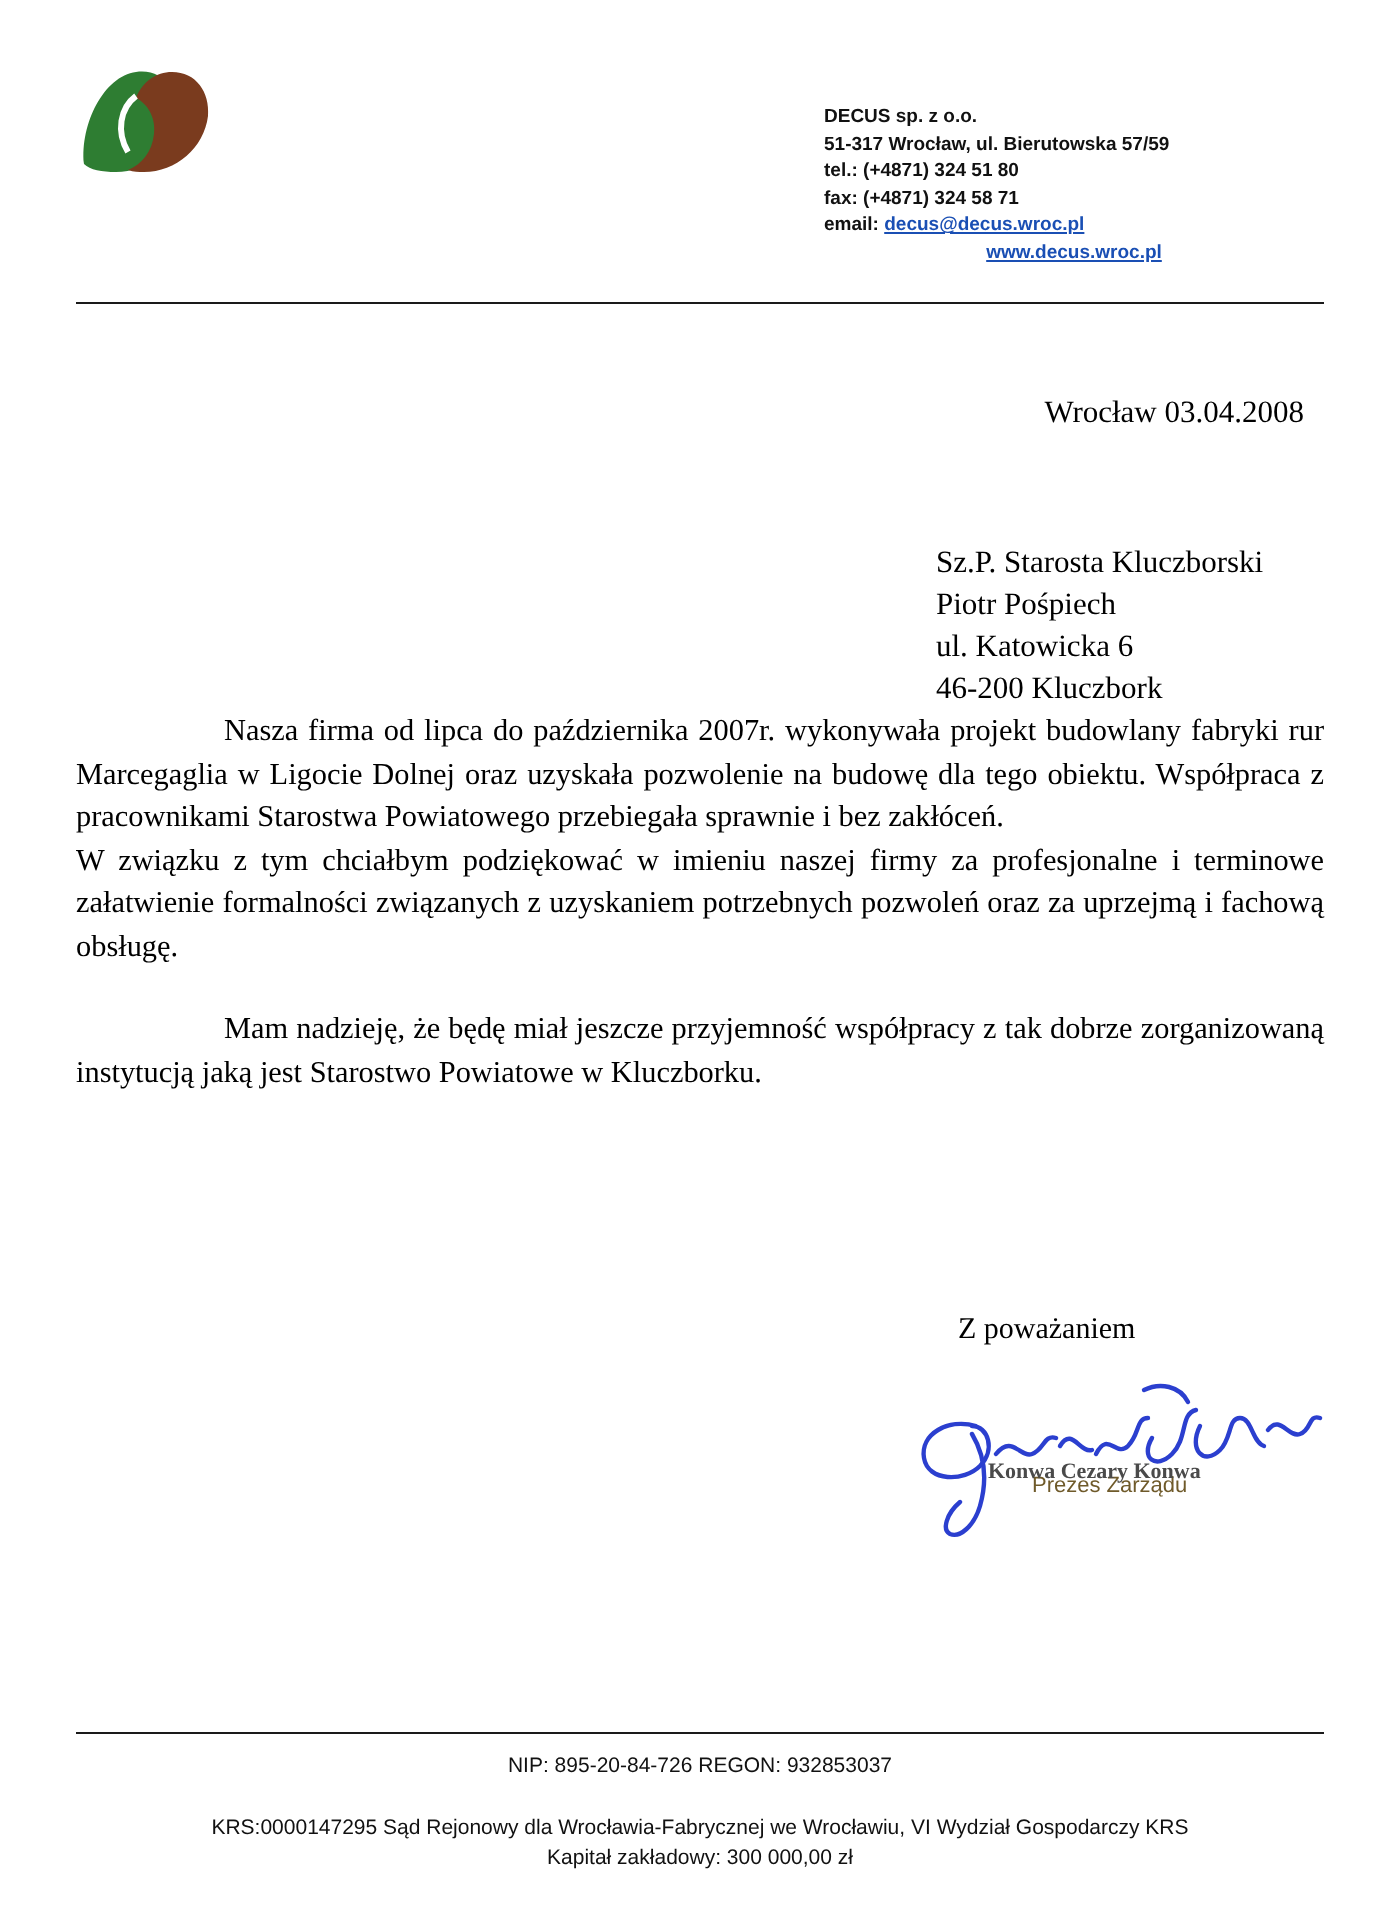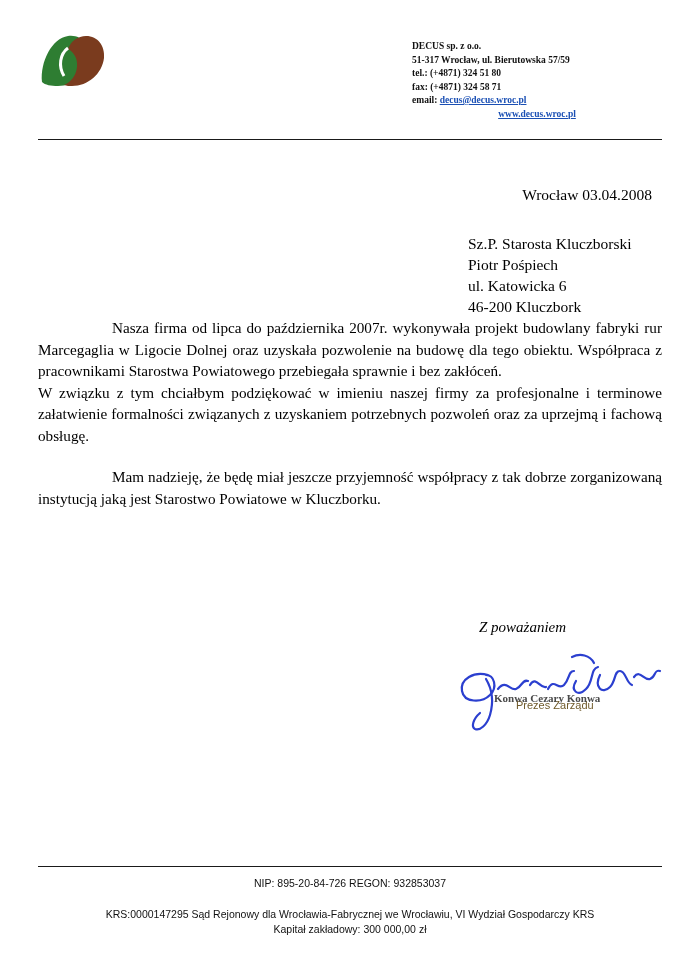--- a/index.html
+++ b/index.html
@@ -50,26 +50,26 @@
     -webkit-text-stroke: 2px #3b3b3b;
     line-height: 58px;
     margin-left: 4px;
     text-shadow:
       -1.6px -1.6px 0 #3b3b3b,
        1.6px -1.6px 0 #3b3b3b,
       -1.6px  1.6px 0 #3b3b3b,
        1.6px  1.6px 0 #3b3b3b;
   }
   .company-info {
-    font-family: Liberation Serif, serif;
+    font-family: Liberation Sans, sans-serif;
     font-size: 9.5px;
     line-height: 13.5px;
     font-weight: bold;
     color: #111111;
-    margin-top: 8px;
+    margin-top: 20px;
     text-align: left;
     width: 250px;
   }
   .company-info a,
   .company-info .linkish {
     color: #1a4fb4;
     text-decoration: underline;
   }
   .company-info .center {
     text-align: center;
@@ -85,21 +85,21 @@
   .rule-top { margin-top: 18px; }
 
   
   .date-line {
     text-align: right;
     font-size: 15.5px;
     margin-top: 46px;
     padding-right: 10px;
   }
   .addressee {
-    margin-top: 29px;
+    margin-top: 55px;
     margin-left: 430px;
     font-size: 15.5px;
     line-height: 21px;
   }
   .letter-body {
     font-size: 15.2px;
     line-height: 21.5px;
     text-align: justify;
   }
   .letter-body p {
@@ -114,21 +114,20 @@
   .sig-area {
     position: relative;
     margin-top: 110px;
     height: 120px;
   }
   .sig-regards {
     position: absolute;
     left: 441px;
     top: 0;
     font-size: 15px;
-    font-style: italic;
   }
   .sig-title {
     position: absolute;
     left: 478px;
     top: 45px;
     font-family: "Liberation Sans", sans-serif;
     font-size: 11px;
     color: #6f5a2a;
     margin-top: 35px;
   }

